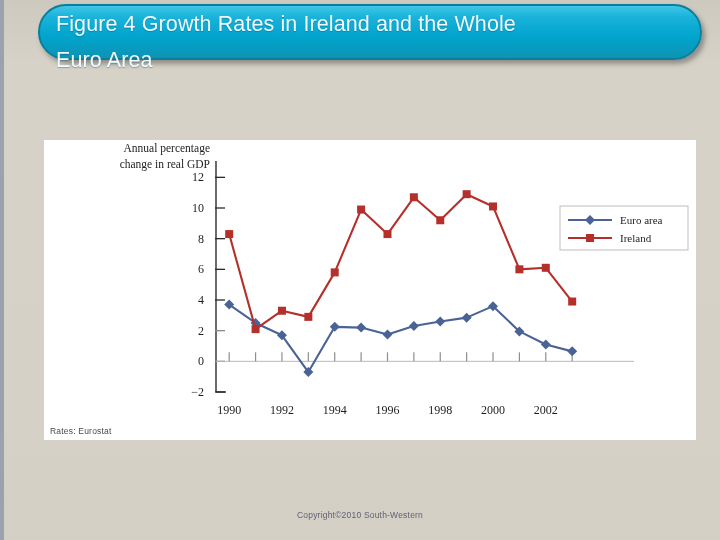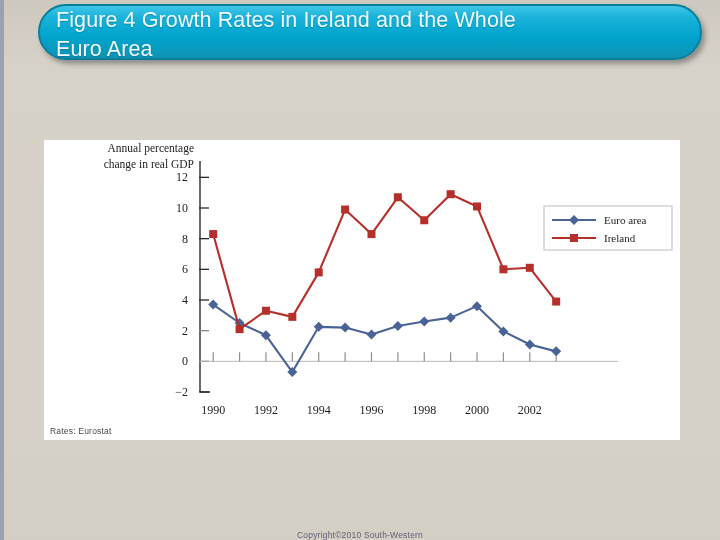--- a/index.html
+++ b/index.html
@@ -34,45 +34,46 @@
     border: 2px solid #0b7e9c;
     box-shadow: 3px 4px 5px rgba(60,60,60,0.45);
     box-sizing: border-box;
   }
   #title-text {
     position: absolute;
     left: 56px; top: 6px;
     width: 620px;
     color: #f2fbff;
     font-size: 21.5px;
-    line-height: 29px;
+    line-height: 36px;
     letter-spacing: 0.1px;
     white-space: pre-line;
     text-shadow: 0 1px 1px rgba(0,70,90,0.35);
   }
   
   #chart-panel {
     position: absolute;
     left: 44px; top: 140px;
     width: 636px; height: 300px;
     background: #ffffff;
+    padding-left: 16px;
   }
   #plot-svg { display: block; }
   
   #source-note {
     position: absolute;
     left: 6px; bottom: 4px;
     font-size: 8.5px;
     color: #4a4a4a;
     letter-spacing: 0.2px;
   }
   
   #footer-copyright {
     position: absolute;
-    left: 0; top: 530px;
+    left: 0; top: 510px;
     width: 720px;
     text-align: center;
     font-size: 8.5px;
     color: #5f5f73;
     letter-spacing: 0.2px;
   }
   .lbl { font-family: "Liberation Serif", serif; fill: #1d1d1d; }
 </style>
 </head>
 <body>

